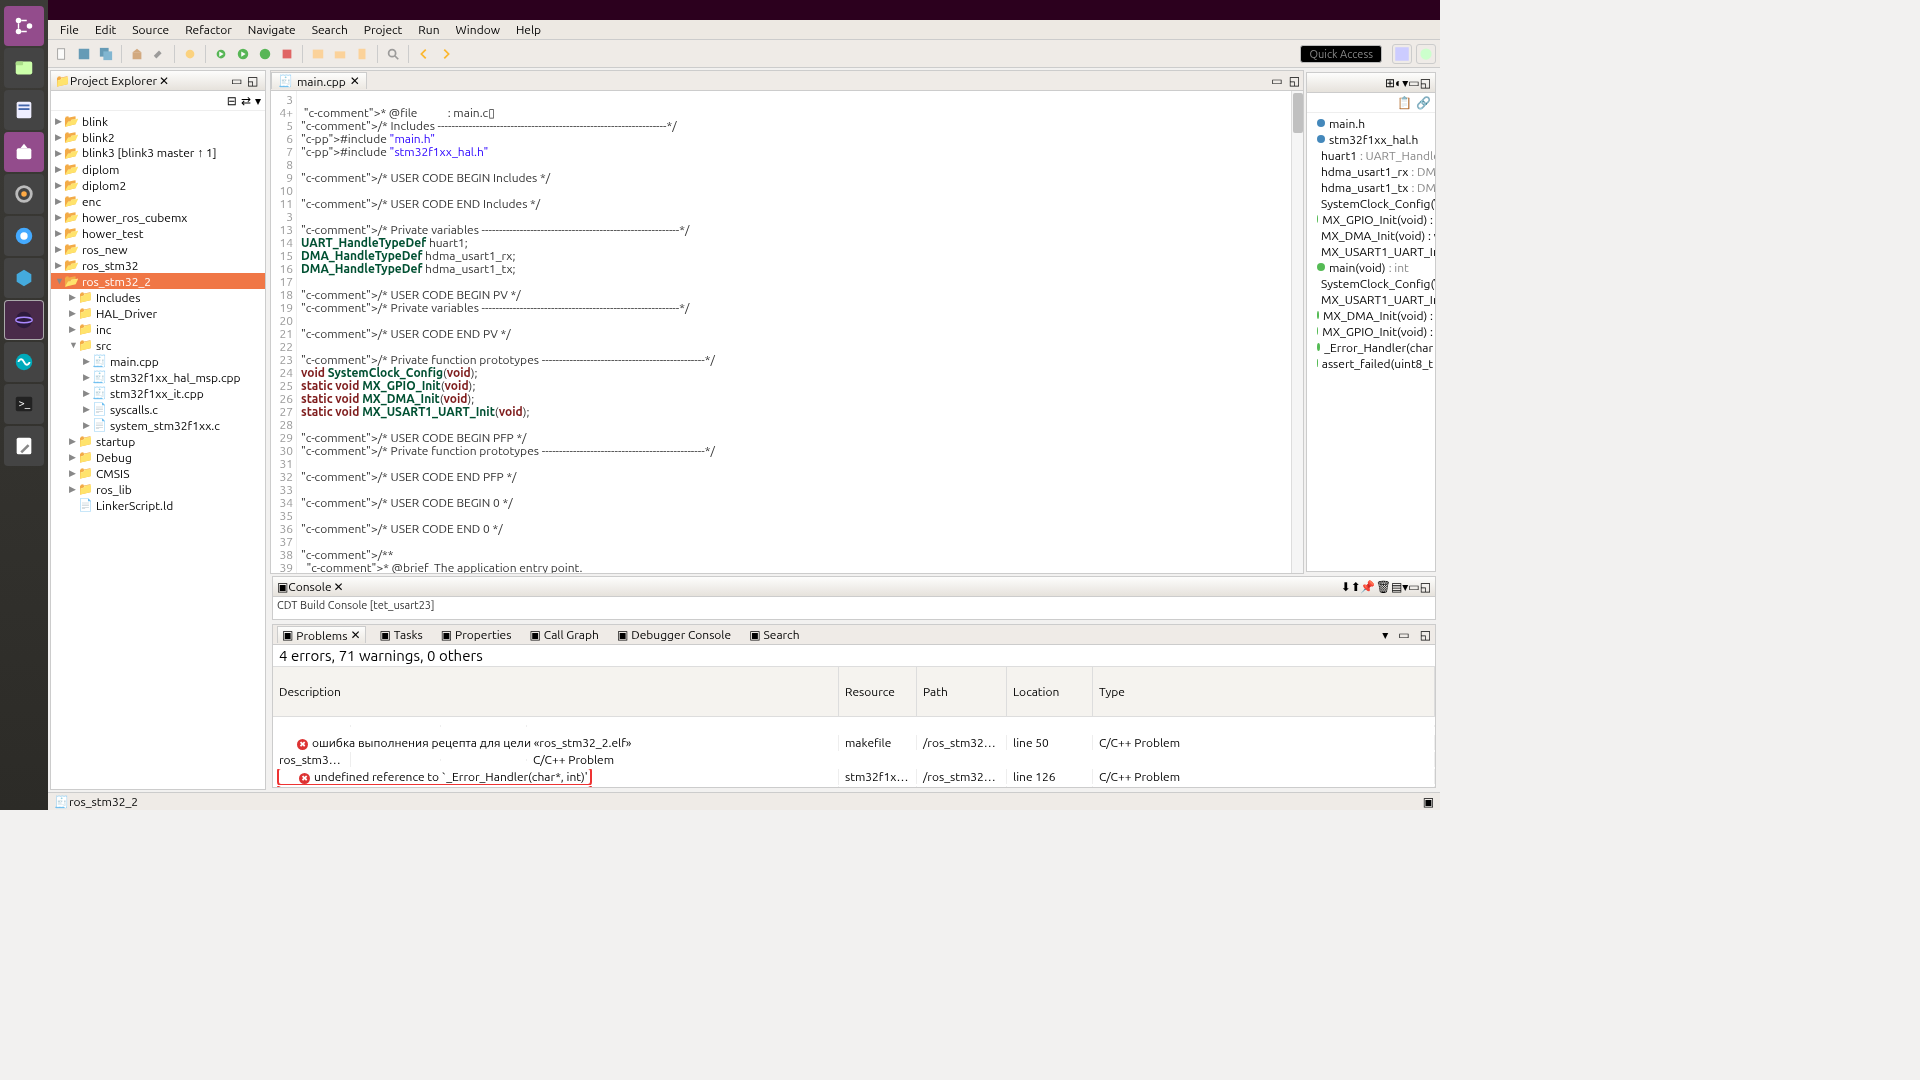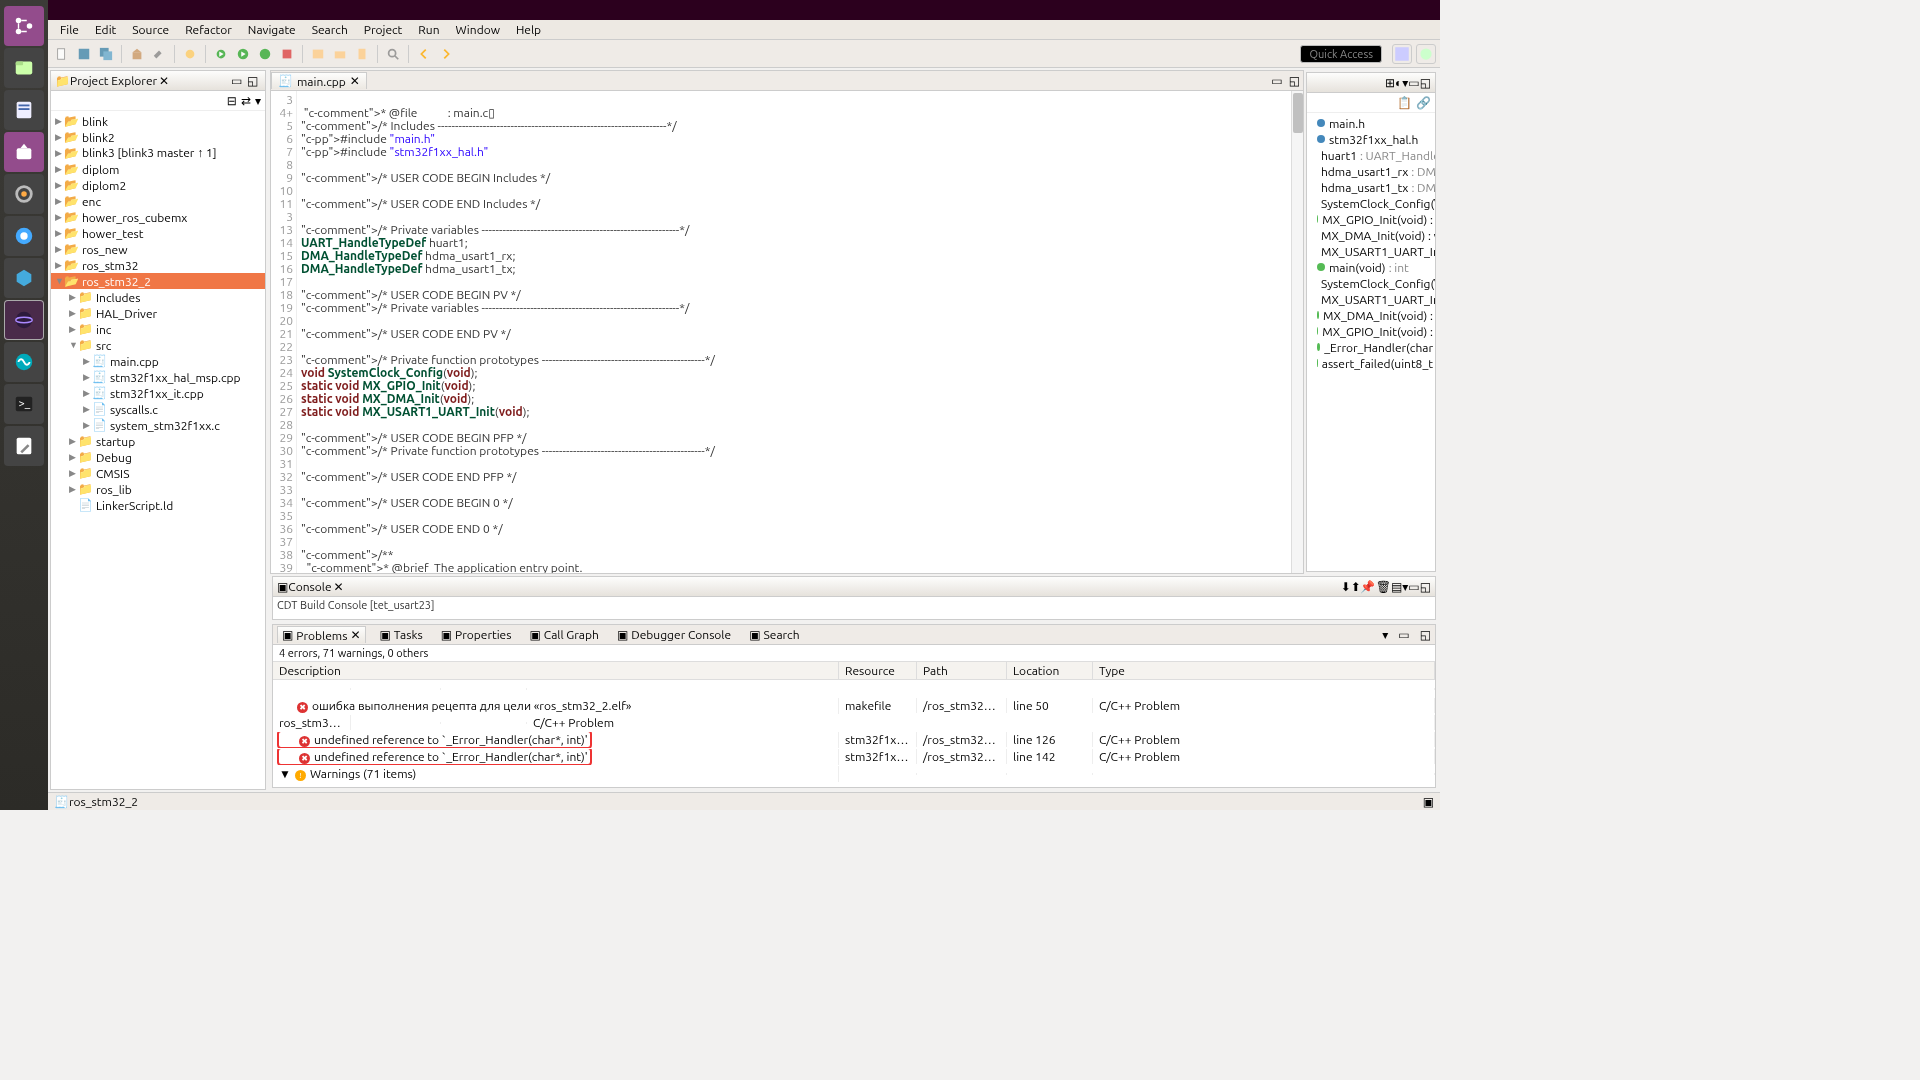--- a/index.html
+++ b/index.html
@@ -55,24 +55,24 @@
 .outline-item .dot.green { background:#5b5; }
 .outline-item .dot.teal { background:#3aa; }
 .outline-item .dot.blue { background:#48b; }
 .outline-item .ret { color:#888; margin-left:3px; }
 .bottom { display:flex; flex-direction:column; }
 .bottom-part { margin:2px; border:1px solid #ccc; background:#fff; display:flex; flex-direction:column;}
 .console-body { height:14px; padding:2px 4px; font-size:11px; color:#333; }
 .problems-tabs { height:20px; background:#efebe7; border-bottom:1px solid #ccc; display:flex; align-items:center; padding:0 4px; gap:10px; font-size:11px;}
 .ptab { display:flex;align-items:center; gap:3px; padding:1px 4px; }
 .ptab.active { background:linear-gradient(#fdfdfc,#ece8e2); border:1px solid #ccc; border-bottom:none; }
-.problems-summary { padding:2px 6px; font-size:11px; border-bottom:1px solid #ddd; }
+.problems-summary { padding:2px 6px; font-size:15px; border-bottom:1px solid #ddd; }
 .problems-table { flex:1; overflow:auto; font-size:11px; }
 .pt-header { display:flex; background:#f5f3ef; border-bottom:1px solid #ddd; position:sticky; top:0;}
-.pt-header div { padding:2px 6px; border-right:1px solid #ddd; }
+.pt-header div { padding:18px 6px; border-right:1px solid #ddd; }
 .pt-row { display:flex; height:17px; align-items:center; }
 .pt-cell { padding:1px 6px; border-right:1px solid #eee; overflow:hidden; text-overflow:ellipsis; white-space:nowrap;}
 .col-desc { width:566px; }
 .col-res { width:78px; }
 .col-path { width:90px; }
 .col-loc { width:86px; }
 .col-type { flex:1; }
 .redbox { border:2px solid #e33; border-radius:4px; padding:1px 2px; margin-left:-2px;}
 .err-ico { color:#fff; background:#d33; border-radius:50%; width:11px;height:11px; font-size:8px; display:inline-flex;align-items:center;justify-content:center; margin-right:4px;}
 .warn-ico { color:#fff; background:#fa0; border-radius:50%; width:11px;height:11px; font-size:8px; display:inline-flex;align-items:center;justify-content:center; margin-right:4px;}

